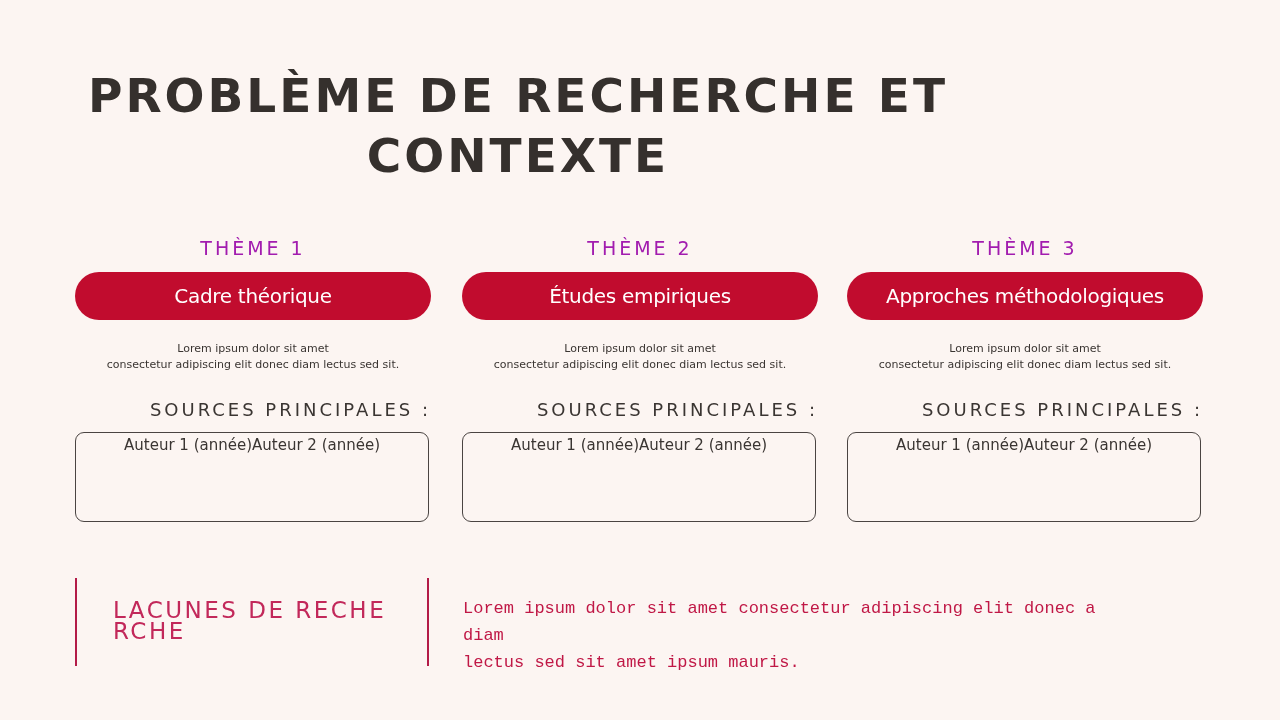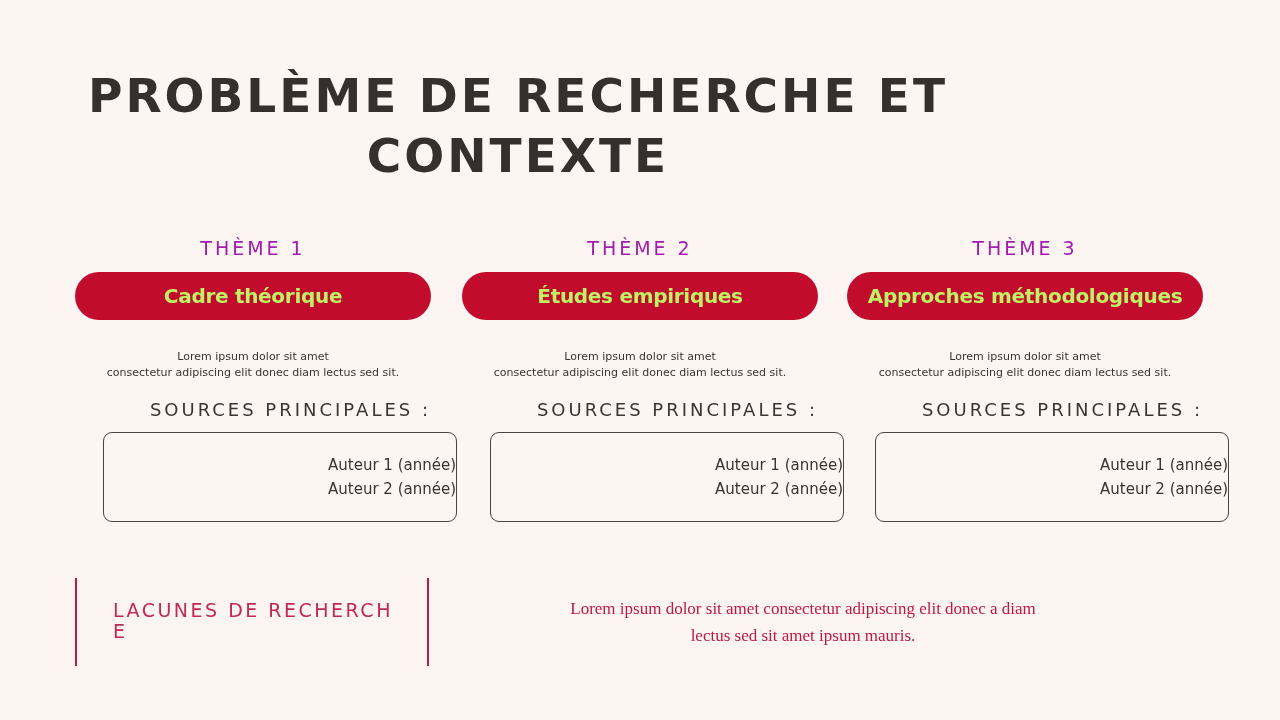--- a/index.html
+++ b/index.html
@@ -46,31 +46,31 @@
       color: #a21caf;
       height: 32px;
       line-height: 32px;
       margin-top: 36px;
     }
     .theme-pill {
       margin-top: 8px;
       height: 48px;
       border-radius: 24px;
       background: #c10c2e;
-      color: #bef264;
+      color: #ffffff;
       text-align: center;
       line-height: 48px;
       font-family: "DejaVu Sans", sans-serif;
-      font-weight: bold;
+      font-weight: normal;
       font-size: 20px;
       letter-spacing: -0.3px;
       white-space: nowrap;
     }
     .theme-desc {
-      margin-top: 29px;
+      margin-top: 21px;
       text-align: center;
       font-family: "DejaVu Sans", sans-serif;
       font-size: 11px;
       line-height: 16px;
       color: #3a3532;
     }
     .sources-label {
       position: absolute;
       top: 200px;
       left: 0;
@@ -84,24 +84,22 @@
     }
     .sources-box {
       position: absolute;
       top: 236px;
       left: 0;
       width: 352px;
       height: 88px;
       border: 1.5px solid #4a4442;
       border-radius: 9px;
       display: flex;
-      flex-direction: column;
       justify-content: center;
-      align-items: flex-end;
-      margin-left: 28px;
+      align-items: flex-start;
     }
     .source-item {
       font-family: "DejaVu Sans", sans-serif;
       font-size: 15px;
       line-height: 24px;
       color: #3a3532;
     }
 
     .gap-section {
       position: absolute;
@@ -118,36 +116,35 @@
       background: #b31b48;
     }
     .vline-left { left: 0; }
     .vline-right { left: 352px; }
     .gap-label {
       position: absolute;
       left: 38px;
       top: 22px;
       width: 280px;
       font-family: "DejaVu Sans", sans-serif;
-      font-size: 19px;
+      font-size: 23px;
       letter-spacing: 2.5px;
       line-height: 21px;
       color: #c2285a;
       word-break: break-all;
     }
     .gap-text {
       position: absolute;
       left: 388px;
       top: 17px;
       width: 680px;
-      font-family: Liberation Serif, serif;
+      font-family: Liberation Mono, monospace;
       font-size: 17px;
       line-height: 27px;
       color: #c01846;
-      text-align: center;
     }
   </style>
 </head>
 <body>
 
 <div class="title">PROBLÈME DE RECHERCHE ET CONTEXTE</div>
 
 <div class="column col-1">
   <div class="theme-label">THÈME 1</div>
   <div class="theme-pill">Cadre théorique</div>

